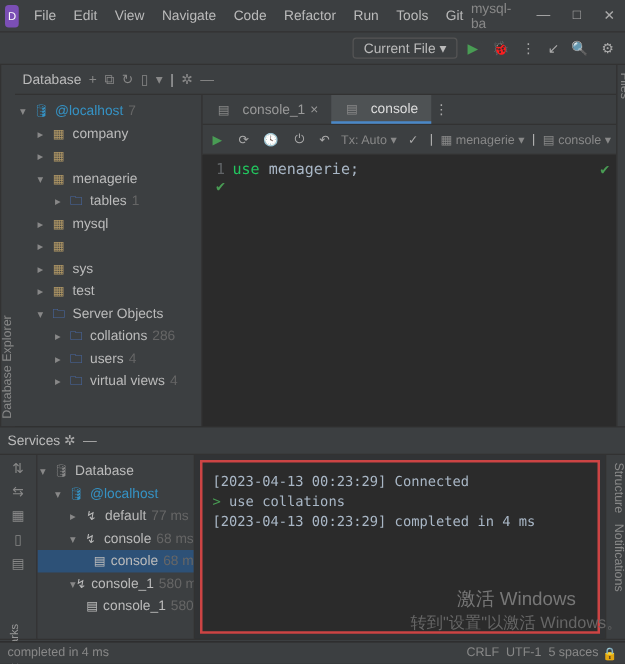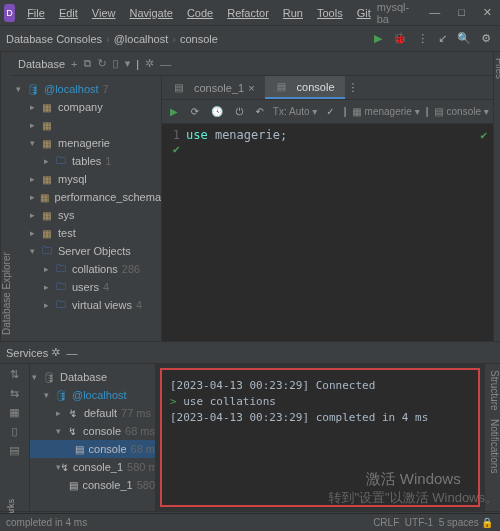--- a/index.html
+++ b/index.html
@@ -1,19 +1,19 @@
 <!DOCTYPE html>
 <html><head>
 <meta charset="utf-8">
 <style>
 * { margin: 0; padding: 0; box-sizing: border-box; }
 body { font-family: "Segoe UI", Arial, sans-serif; font-size: 11px; background: #2b2b2b; color: #bbbbbb; width: 500px; height: 531px; overflow: hidden; position: relative; }
 .titlebar { height: 26px; background: #3c3f41; display: flex; align-items: center; padding: 0 4px; border-bottom: 1px solid #323232; }
 .titlebar .logo { width: 18px; height: 18px; background: #7b4fb5; border-radius: 3px; margin-right: 6px; display: flex; align-items: center; justify-content: center; font-size: 9px; color: #fff; }
-.titlebar .menu { display: flex; gap: 2px; text-decoration: underline; }
+.titlebar .menu { display: flex; gap: 2px; }
 .titlebar .menu span { padding: 2px 6px; cursor: pointer; }
 .titlebar .spacer { flex: 1; }
 .titlebar .proj { color: #888; margin-right: 8px; }
 .titlebar .winbtns { display: flex; gap: 10px; margin-left: 8px; color: #aaa; }
 .titlebar .winbtns span { cursor: pointer; padding: 0 4px; }
 .toolbar { height: 26px; background: #3c3f41; display: flex; align-items: center; padding: 0 6px; border-bottom: 1px solid #323232; gap: 4px; }
 .crumb { color: #bbb; }
 .crumb .sep { color: #666; margin: 0 4px; }
 .toolbtn { padding: 1px 8px; border: 1px solid #555; border-radius: 3px; background: #3c3f41; cursor: pointer; }
 .playbtn { color: #499c54; cursor: pointer; padding: 0 4px; }
@@ -38,21 +38,21 @@
 .editor { flex: 1; display: flex; flex-direction: column; background: #2b2b2b; }
 .tabs { height: 24px; background: #3c3f41; display: flex; align-items: center; border-bottom: 1px solid #323232; }
 .tab { padding: 3px 10px; display: flex; align-items: center; gap: 4px; cursor: pointer; height: 100%; color: #999; }
 .tab.active { background: #4e5254; color: #ddd; border-bottom: 2px solid #4a88c7; }
 .edtoolbar { height: 24px; background: #3c3f41; display: flex; align-items: center; padding: 0 4px; gap: 6px; border-bottom: 1px solid #323232; font-size: 10px; overflow: hidden; }
 .edtoolbar .dd { color: #888; cursor: pointer; white-space: nowrap; }
 .code { flex: 1; display: flex; font-family: "Consolas", monospace; font-size: 12px; padding-top: 4px; }
 .gutter { width: 24px; text-align: right; color: #606366; padding-right: 6px; }
 .codetext { flex: 1; }
 .check { color: #499c54; }
-.kw { color: #5eead4; }
+.kw { color: #22c55e; }
 .txt { color: #a9b7c6; }
 .services { height: 170px; background: #313335; display: flex; flex-direction: column; border-top: 1px solid #323232; }
 .svhead { height: 22px; background: #3c3f41; display: flex; align-items: center; padding: 0 6px; border-bottom: 1px solid #323232; }
 .svbody { flex: 1; display: flex; }
 .svleft { width: 30px; background: #3c3f41; display: flex; flex-direction: column; align-items: center; padding-top: 4px; gap: 6px; color: #888; border-right: 1px solid #323232; }
 .svleft span { cursor: pointer; }
 .svtree { width: 126px; background: #3c3f41; overflow: hidden; padding: 4px 0; border-right: 1px solid #323232; }
 .svconsole { flex: 1; background: #2b2b2b; padding: 8px; font-family: Consolas, monospace; font-size: 11px; color: #a9b7c6; border: 2px solid #cc4444; margin: 4px; position: relative; }
 .svconsole .line { line-height: 16px; }
 .prompt { color: #499c54; }
@@ -88,24 +88,22 @@
   <div class="spacer"></div>
   <div class="proj">mysql-ba</div>
   <div class="winbtns">
     <span>—</span>
     <span>□</span>
     <span>✕</span>
   </div>
 </div>
 
 <div class="toolbar">
-  <span class="crumb">
-    <span>Database Consoles</span><span class="sep">›</span><span>@localhost</span><span class="sep">›</span><span>console</span>
-  </span>
   <div class="spacer"></div>
+  <div class="toolbtn"><span>Current File</span> ▾</div>
   <span class="playbtn">▶</span>
   <span class="toolicon">🐞</span>
   <span class="toolicon">⋮</span>
   <span class="toolicon">↙</span>
   <span class="toolicon">🔍</span>
   <span class="toolicon">⚙</span>
 </div>
 
 <div class="main">
   <div class="sidetab">Database Explorer</div>
@@ -150,21 +148,20 @@
             <span class="cnt">1</span>
           </div>
         <div class="tree-row" style="padding-left:18px">
             <span class="arrow">▸</span>
             <span class="ficon fgold">▦</span>
             <span>mysql</span>
           </div>
         <div class="tree-row" style="padding-left:18px">
             <span class="arrow">▸</span>
             <span class="ficon fgold">▦</span>
-            <span>performance_schema</span>
           </div>
         <div class="tree-row" style="padding-left:18px">
             <span class="arrow">▸</span>
             <span class="ficon fgold">▦</span>
             <span>sys</span>
           </div>
         <div class="tree-row" style="padding-left:18px">
             <span class="arrow">▸</span>
             <span class="ficon fgold">▦</span>
             <span>test</span>

